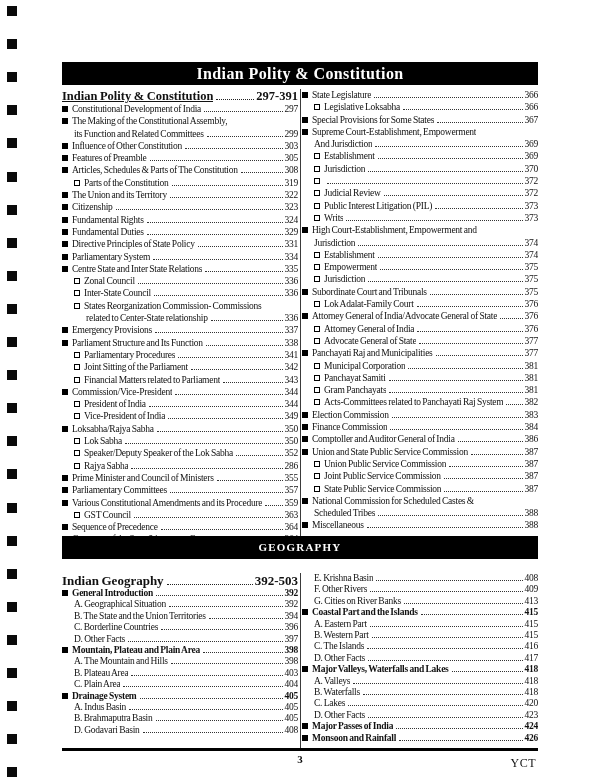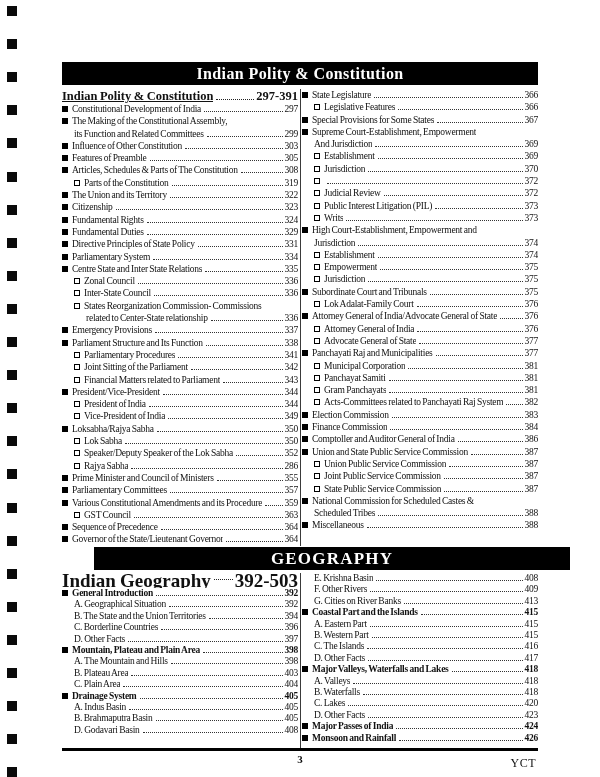--- a/index.html
+++ b/index.html
@@ -6,41 +6,41 @@
   body{width:600px;height:777px;background:#ffffff;position:relative;overflow:hidden;
        font-family:"Liberation Serif","DejaVu Serif",serif;color:#111;}
   .page{position:absolute;inset:0;padding-left:31px;}
   
   .mark{position:absolute;left:7px;width:10px;height:10px;background:#0a0a0a;}
   
   .bar{position:absolute;left:62px;width:476px;height:23px;background:#000;
        color:#fff;text-align:center;font-weight:bold;}
   .bar span{line-height:23px;display:block;}
   .bar1{top:62px;font-size:16px;letter-spacing:.4px;}
-  .bar2{top:547px;font-size:17px;letter-spacing:1.2px;margin-left:32px;}
+  .bar2{top:536px;font-size:11px;letter-spacing:1.2px;}
   
   .cols{position:absolute;left:62px;width:476px;display:flex;align-items:stretch;}
   #sec1{top:89px;height:457px;}
   #sec2{top:573px;height:175px;}
   .col{width:236px;overflow:hidden;}
   .vdiv{width:1px;background:#3a3a3a;margin:0 1px 0 2px;flex:none;}
   
   .row{display:flex;align-items:baseline;white-space:nowrap;overflow:hidden;
        font-size:9.5px;line-height:12.3px;letter-spacing:-0.25px;word-spacing:-0.6px;}
   #sec2 .row{line-height:11.4px;}
   .row .txt{flex-shrink:1;min-width:0;overflow:hidden;}
   .row .pg{flex:none;}
   .bullet{flex:none;width:6px;height:6px;margin:0 4px 1px 0;align-self:auto;}
   .bullet.filled{background:#000;}
   .bullet.open{background:#fff;border:1.4px solid #000;width:4px;height:4px;margin-bottom:0;}
   .sub,.cont,.alpha{padding-left:12px;}
   .sub2{padding-left:24px;}
   .leader{flex:1;min-width:5px;border-bottom:1.3px dotted #333;margin:0 2px 2px 3px;}
   .title{font-weight:bold;font-size:12.5px;line-height:14px;letter-spacing:0;}
-  #sec2 .title{font-size:19px;line-height:15px;align-items:center;}
+  #sec2 .title{font-size:13px;line-height:15px;}
   .title .leader{border-bottom:1.6px dotted #222;margin-bottom:3px;}
   .u .txt{text-decoration:underline;}
   .b{font-weight:bold;}
   
   .footer{position:absolute;left:62px;top:748px;width:476px;border-top:3px solid #000;height:26px;}
   .pgnum{position:absolute;left:0;right:0;top:2px;text-align:center;font-weight:bold;font-size:11px;}
   .pub{position:absolute;right:2px;top:5px;font-weight:normal;font-size:12px;letter-spacing:.5px;}
 </style>
 </head>
 <body>
@@ -211,21 +211,21 @@
           <span class="pg">342</span>
         </div>
         <div class="row sub">
           <span class="bullet open"></span>
           <span class="txt">Financial Matters related to Parliament</span>
           <span class="leader"></span>
           <span class="pg">343</span>
         </div>
         <div class="row main">
           <span class="bullet filled"></span>
-          <span class="txt">President/Vice-President</span>
+          <span class="txt">Commission/Vice-President</span>
           <span class="leader"></span>
           <span class="pg">344</span>
         </div>
         <div class="row sub">
           <span class="bullet open"></span>
           <span class="txt">President of India</span>
           <span class="leader"></span>
           <span class="pg">344</span>
         </div>
         <div class="row sub">
@@ -298,21 +298,21 @@
     <div class="vdiv"></div>
     <div class="col" id="col-1b">
         <div class="row main">
           <span class="bullet filled"></span>
           <span class="txt">State Legislature</span>
           <span class="leader"></span>
           <span class="pg">366</span>
         </div>
         <div class="row sub">
           <span class="bullet open"></span>
-          <span class="txt">Legislative Features</span>
+          <span class="txt">Legislative Loksabha</span>
           <span class="leader"></span>
           <span class="pg">366</span>
         </div>
         <div class="row main">
           <span class="bullet filled"></span>
           <span class="txt">Special Provisions for Some States</span>
           <span class="leader"></span>
           <span class="pg">367</span>
         </div>
         <div class="row main">

